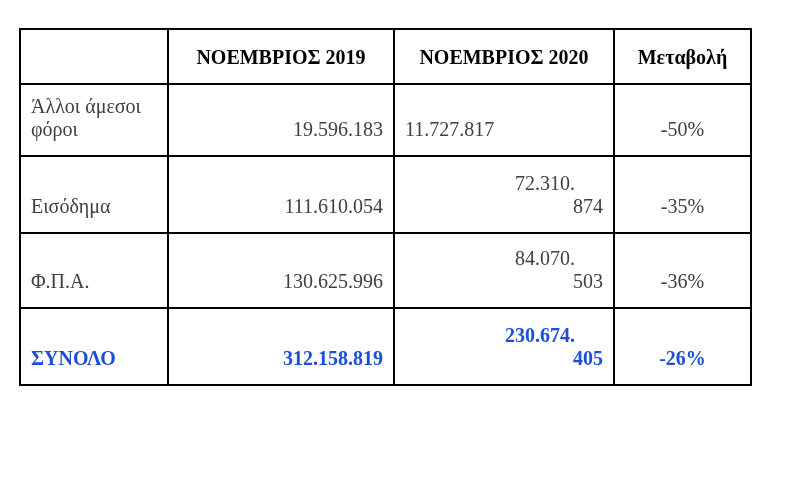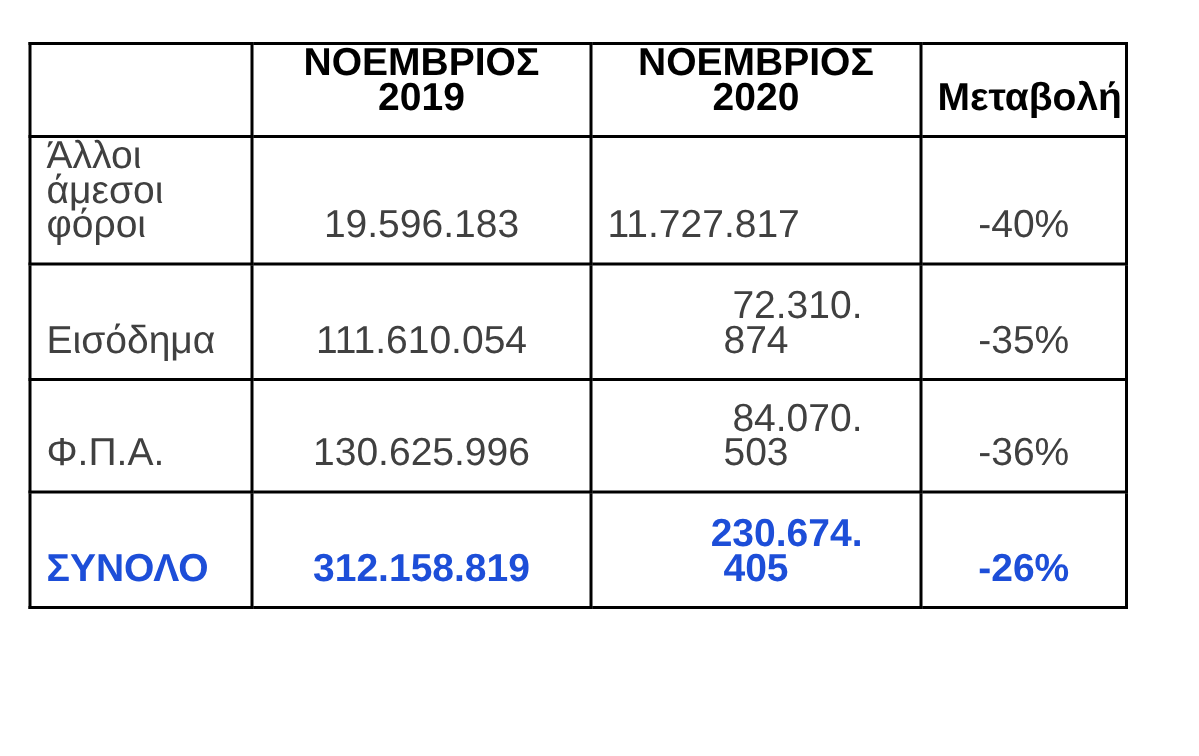--- a/index.html
+++ b/index.html
@@ -15,52 +15,53 @@
     font-family: "Liberation Sans", sans-serif;
     overflow: hidden;
   }
   table.data-table {
     position: absolute;
     left: 19px;
     top: 28px;
     width: 731px;
     border-collapse: collapse;
     table-layout: fixed;
-    font-size: 26px;
+    font-size: 20px;
     line-height: 23px;
     color: #404040;
+    font-family: Liberation Serif, serif;
   }
   .data-table td, .data-table th {
     border: 2px solid #000000;
     vertical-align: bottom;
     padding: 0 10px 14px 10px;
     overflow: hidden;
   }
   .data-table th {
     font-weight: bold;
     color: #000000;
     text-align: center;
     vertical-align: bottom;
   }
   .label-cell {
     text-align: left;
     padding-right: 4px;
   }
   .val2019-cell {
-    text-align: center;
+    text-align: right;
   }
   .val2020-cell.single {
     text-align: left;
   }
   .val2020-cell.split .line1 {
     text-align: right;
     padding-right: 28px;
   }
   .val2020-cell.split .line2 {
-    text-align: center;
+    text-align: right;
   }
   .change-cell {
     text-align: center;
   }
   .total-row td {
     font-weight: bold;
     color: #1d4ed8;
   }
 </style>
 </head>
@@ -83,21 +84,21 @@
       </tr>
     </thead>
     <tbody>
       <tr style="height:72px">
         <td class="label-cell">
           <div>Άλλοι άμεσοι</div>
           <div>φόροι</div>
         </td>
         <td class="val2019-cell">19.596.183</td>
         <td class="val2020-cell single">11.727.817</td>
-        <td class="change-cell">-40%</td>
+        <td class="change-cell">-50%</td>
       </tr>
       <tr style="height:77px">
         <td class="label-cell">
           <div>Εισόδημα</div>
           <div></div>
         </td>
         <td class="val2019-cell">111.610.054</td>
         <td class="val2020-cell split">
           <div class="line1">72.310.</div>
           <div class="line2">874</div>

